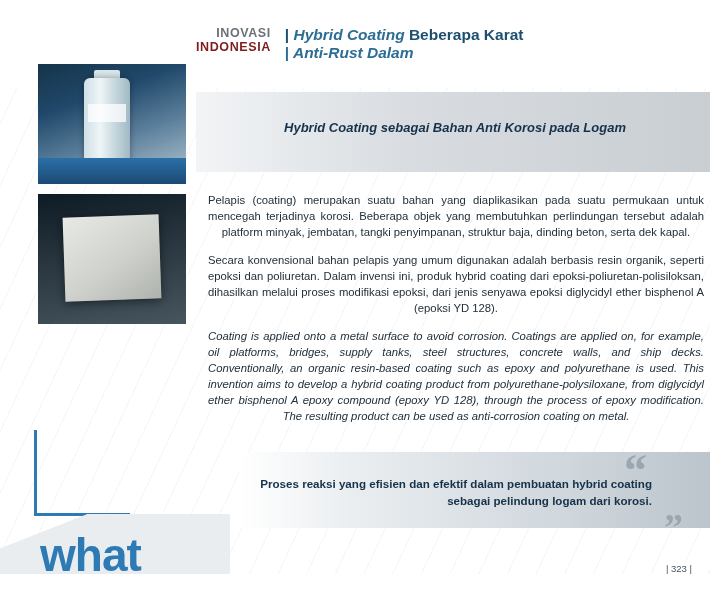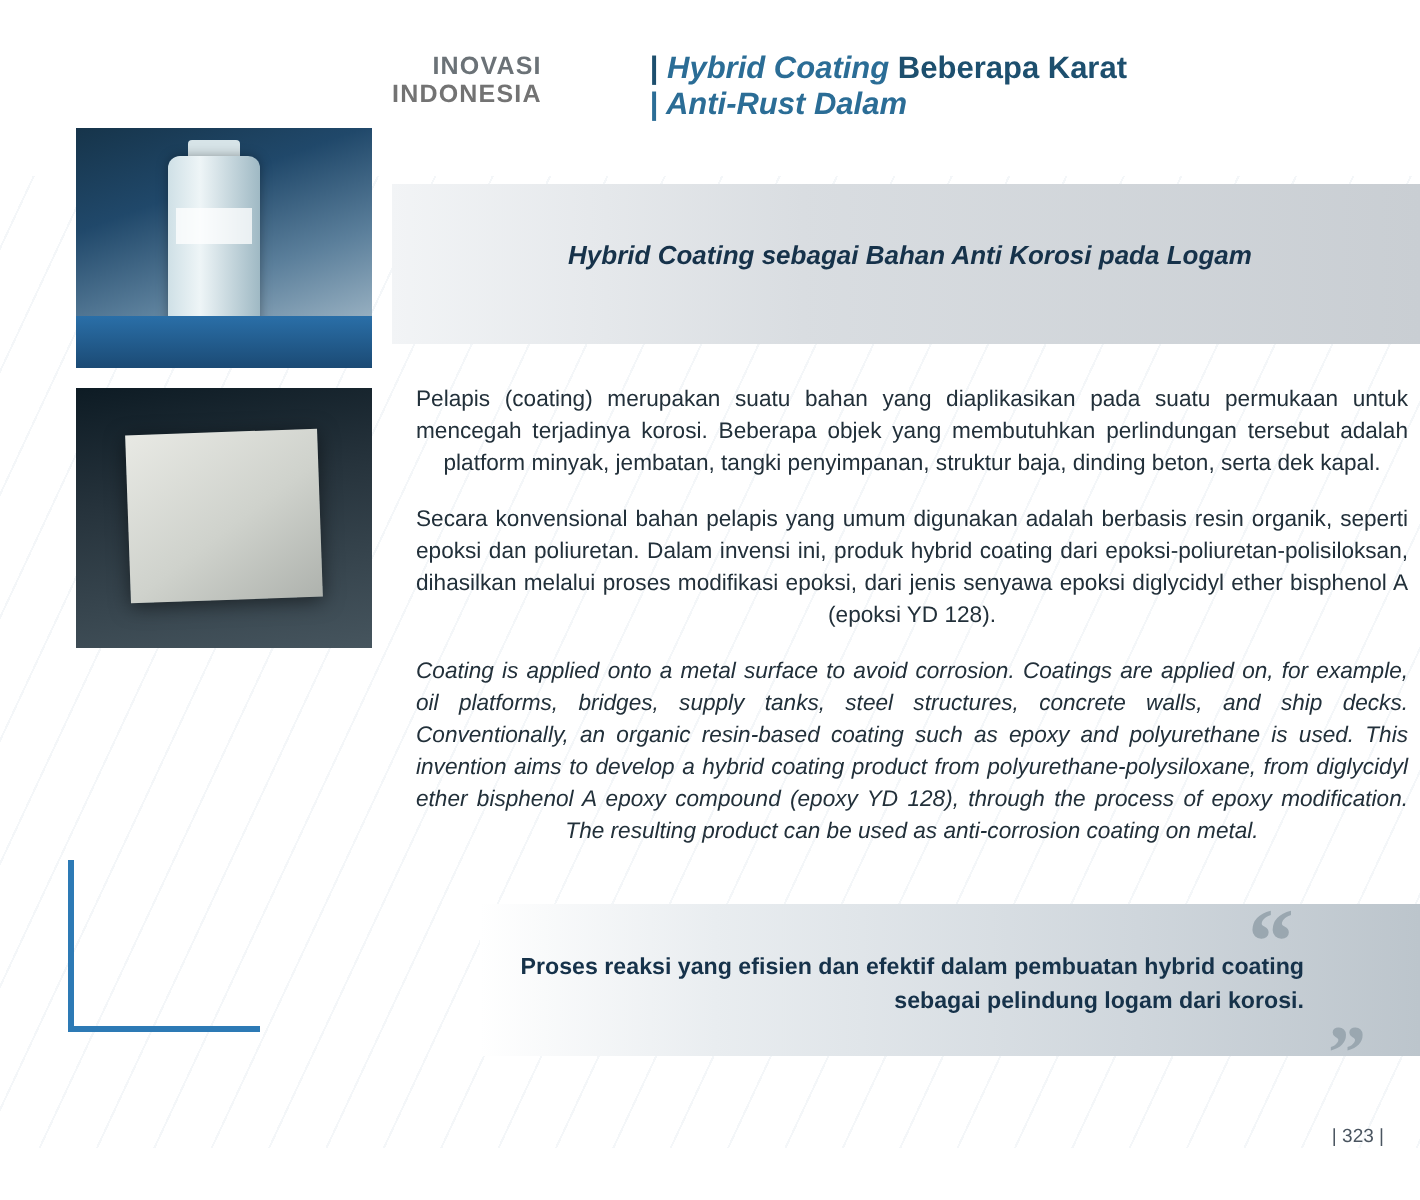--- a/index.html
+++ b/index.html
@@ -41,32 +41,31 @@
     width: 710px;
     height: 88px;
     background: #ffffff;
   }
   .header-inner {
     position: absolute;
     left: 196px;
     top: 26px;
     display: flex;
     align-items: flex-start;
-    gap: 40px;
   }
   .brand {
     text-align: right;
     line-height: 1.12;
     color: #6b7277;
     font-weight: bold;
     font-size: 12.5px;
     letter-spacing: 0.6px;
     padding-right: 8px;
   }
-  .brand .b2 { color: #737373; }
+  .brand .b2 { color: #7f1d1d; }
   .title-block {
     border-left: 0px solid transparent;
     padding-left: 6px;
     line-height: 1.18;
   }
   .title-line1 {
     font-size: 15.5px;
     color: #1d4f6e;
     font-weight: bold;
   }
@@ -336,17 +335,21 @@
     <p class="para">Pelapis (coating) merupakan suatu bahan yang diaplikasikan pada suatu permukaan untuk mencegah terjadinya korosi. Beberapa objek yang membutuhkan perlindungan tersebut adalah platform minyak, jembatan, tangki penyimpanan, struktur baja, dinding beton, serta dek kapal.</p>
     <p class="para">Secara konvensional bahan pelapis yang umum digunakan adalah berbasis resin organik, seperti epoksi dan poliuretan. Dalam invensi ini, produk hybrid coating dari epoksi-poliuretan-polisiloksan, dihasilkan melalui proses modifikasi epoksi, dari jenis senyawa epoksi diglycidyl ether bisphenol A (epoksi YD 128).</p>
     <p class="para ital">Coating is applied onto a metal surface to avoid corrosion. Coatings are applied on, for example, oil platforms, bridges, supply tanks, steel structures, concrete walls, and ship decks. Conventionally, an organic resin-based coating such as epoxy and polyurethane is used. This invention aims to develop a hybrid coating product from polyurethane-polysiloxane, from diglycidyl ether bisphenol A epoxy compound (epoxy YD 128), through the process of epoxy modification. The resulting product can be used as anti-corrosion coating on metal.</p>
   </div>
 
   <div class="quote-band"></div>
   <div class="qmark open">“</div>
   <div class="quote-text">Proses reaksi yang efisien dan efektif dalam pembuatan hybrid coating sebagai pelindung logam dari korosi.</div>
   <div class="qmark close">”</div>
 
+  <div class="what-wrap">
+    <div class="what-shape"></div>
+    <div class="what-text">what</div>
+  </div>
 
   <div class="footer-bar"></div>
   <div class="page-num">| 323 |</div>
 
 </div>
 
 </body></html>

